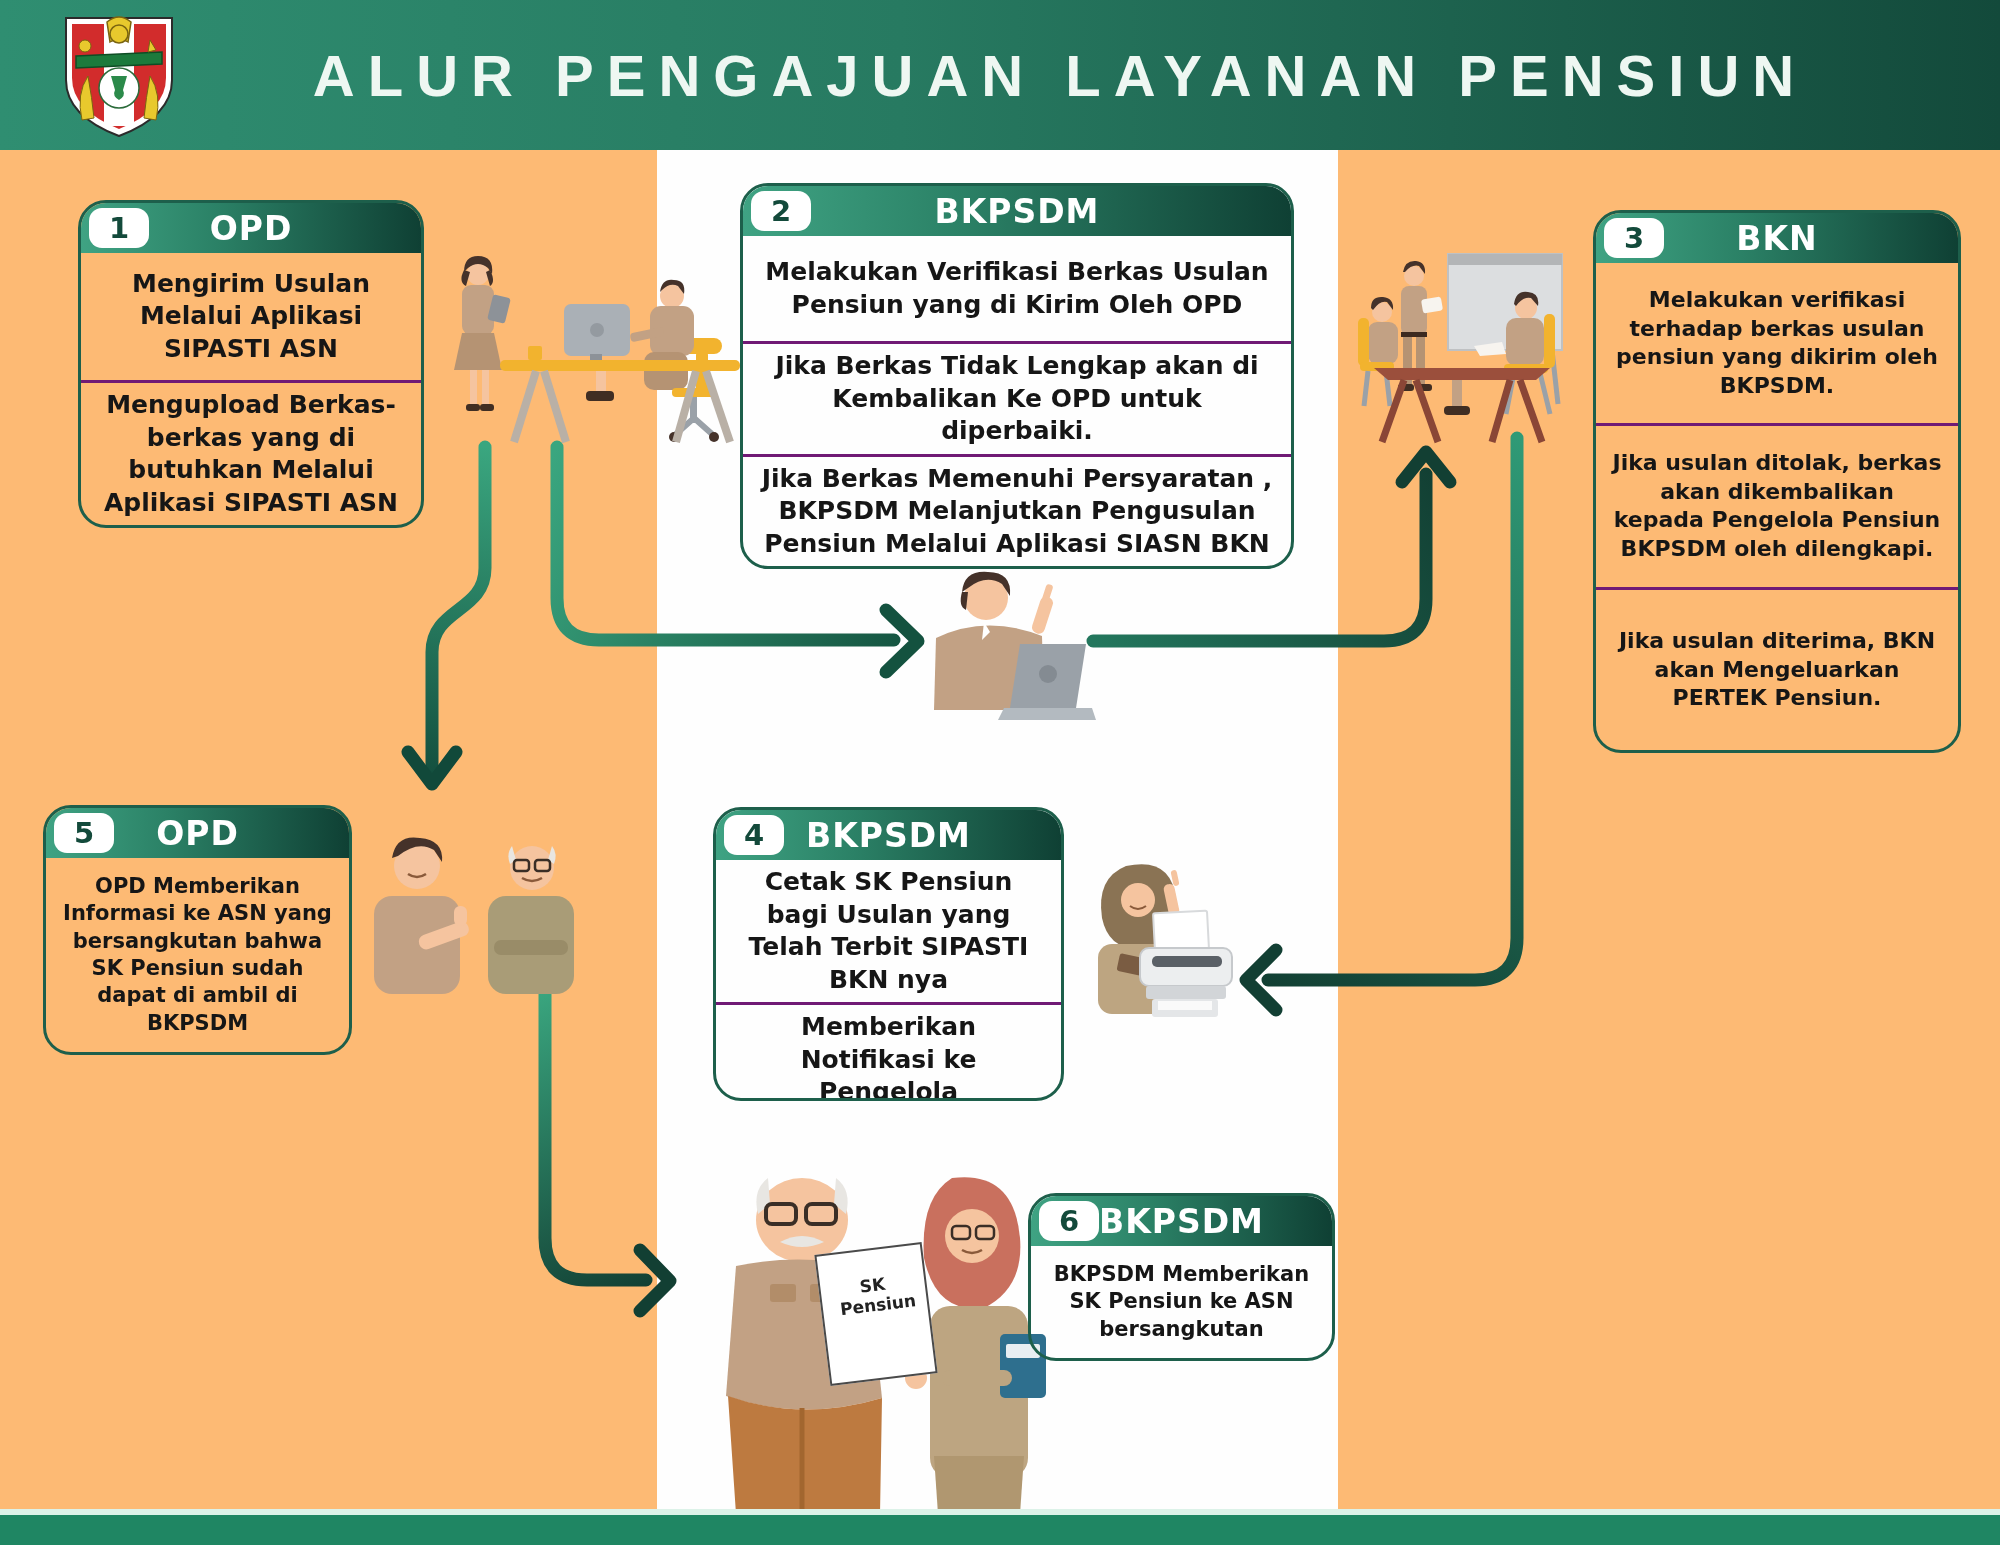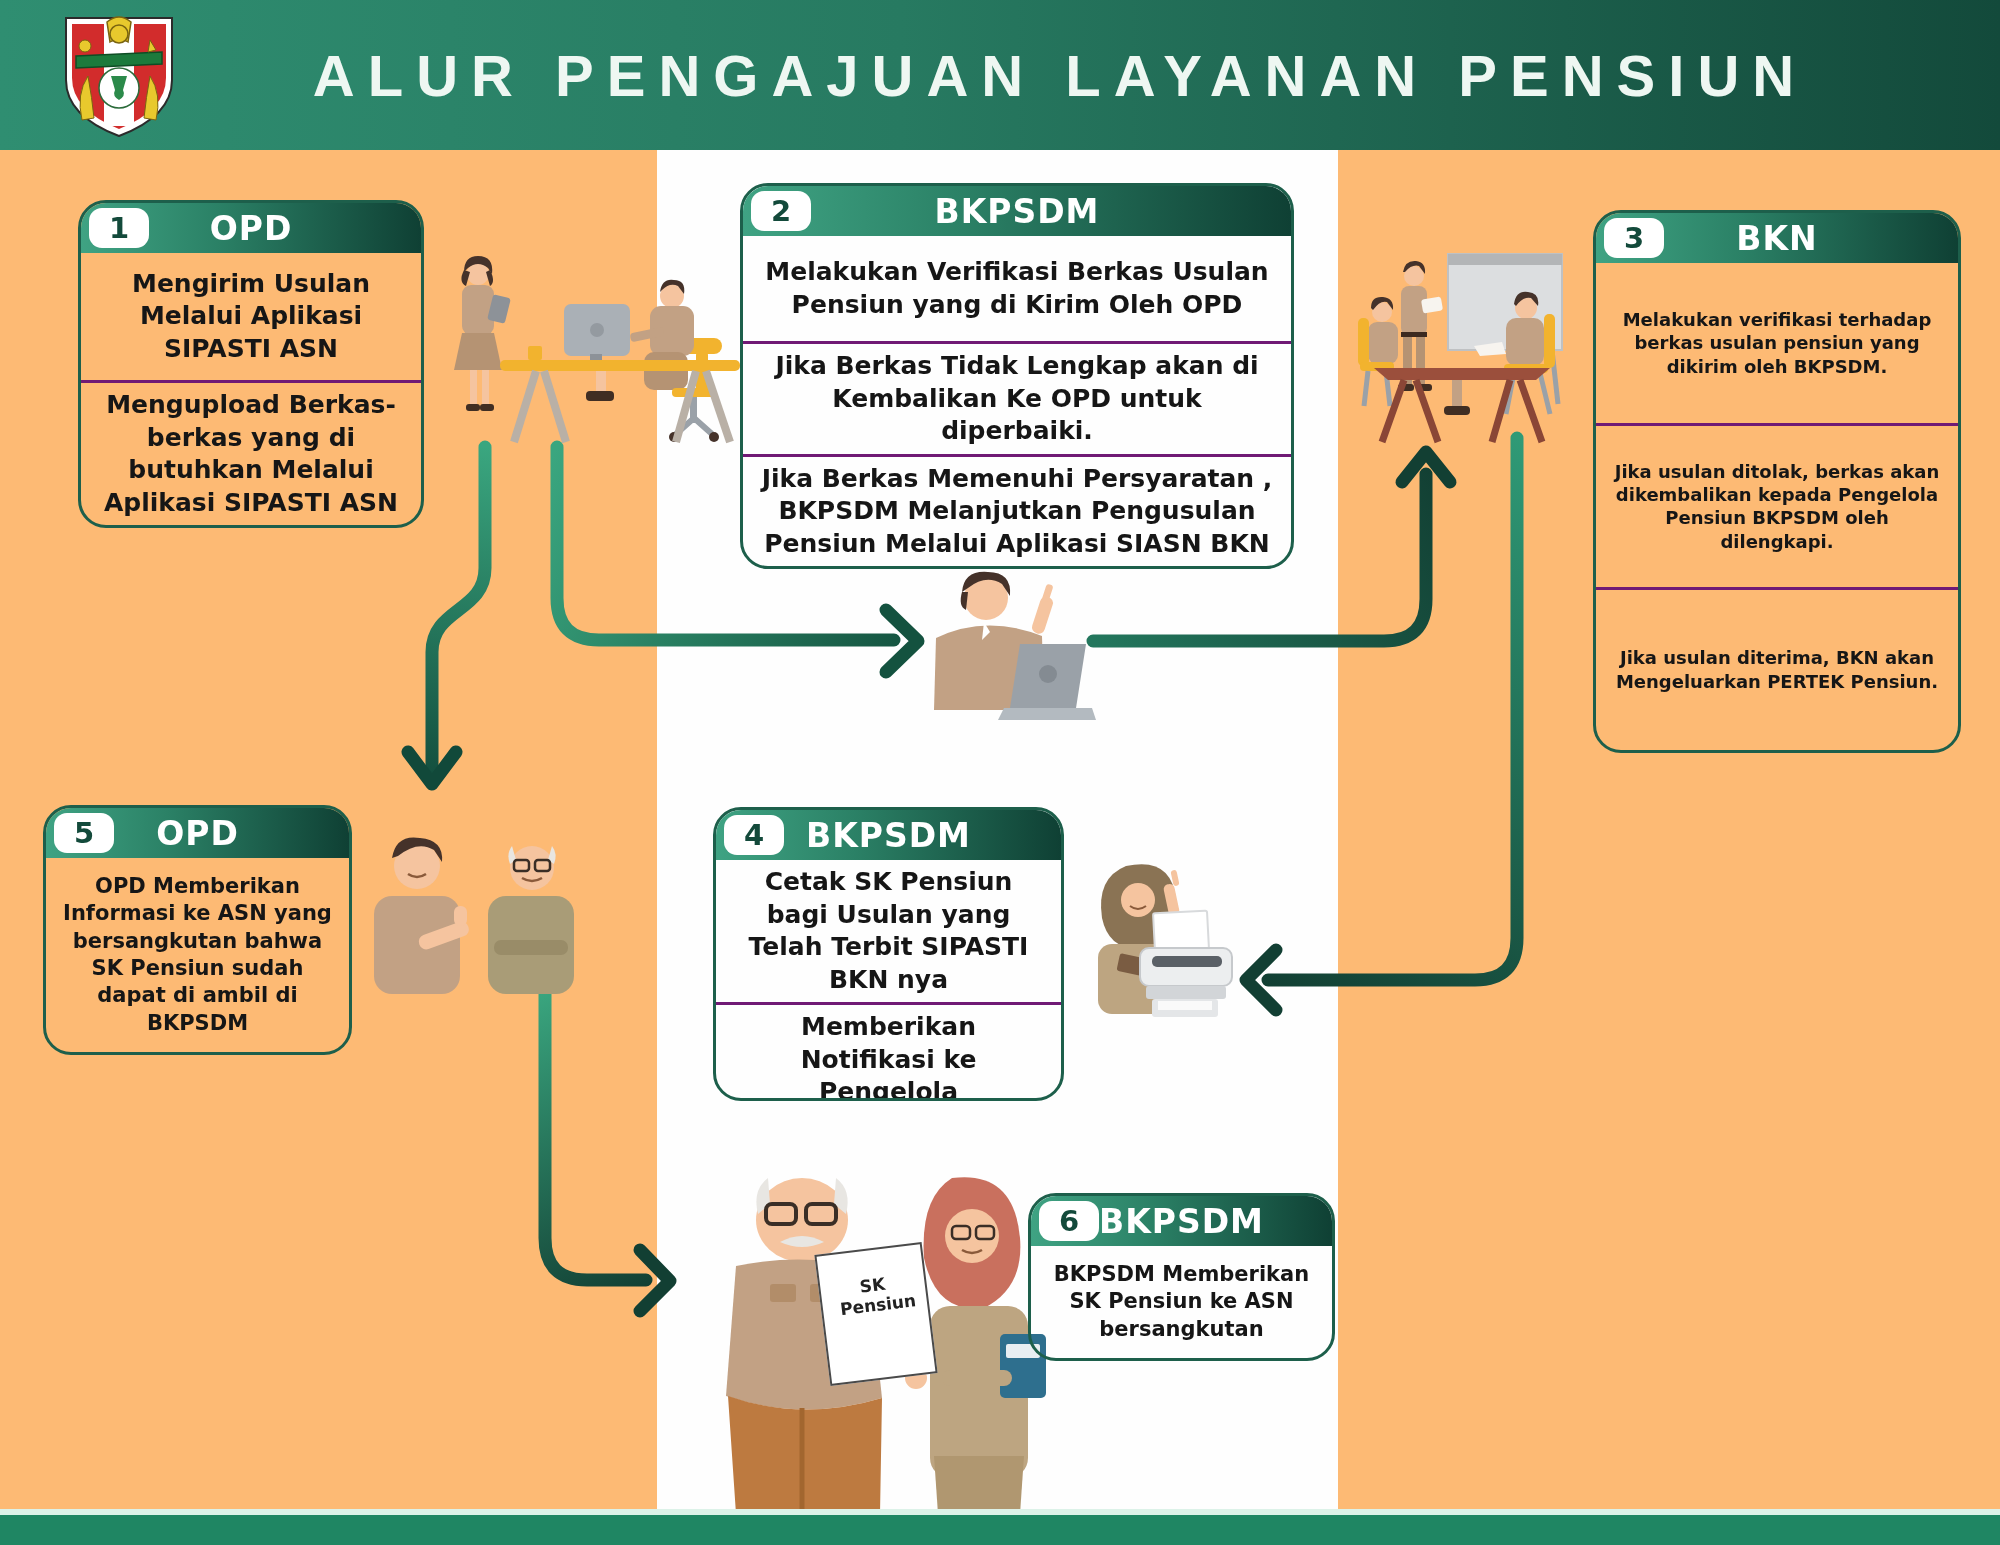--- a/index.html
+++ b/index.html
@@ -23,21 +23,21 @@
        background:linear-gradient(90deg,#3fa383 0%,#2b8166 40%,#0f4034 100%);
        display:flex;align-items:center;justify-content:center;}
   .num{position:absolute;left:8px;top:5px;width:60px;height:40px;background:#ffffff;
        border-radius:13px;color:#134a3b;font-size:29px;font-weight:bold;
        display:flex;align-items:center;justify-content:center;}
   .agency{color:#ffffff;font-size:33px;font-weight:bold;letter-spacing:1px;}
   .box-body{flex:1;display:flex;flex-direction:column;}
   .item{flex:1;display:flex;align-items:center;justify-content:center;text-align:center;
         padding:6px 16px;font-weight:bold;color:#161616;line-height:1.3;}
   .item + .item{border-top:3px solid #701a75;}
-  .fs26{font-size:18px}.fs25{font-size:25px}.fs23{font-size:21px}
+  .fs26{font-size:22px}.fs25{font-size:25px}.fs23{font-size:21px}
   .illus{position:absolute;z-index:2;}
   .arrows{position:absolute;left:0;top:0;z-index:1;}
   
   .paper{position:absolute;left:822px;top:1248px;width:104px;height:128px;background:#ffffff;
          border:2px solid #4a4a4a;transform:rotate(-7deg);z-index:4;
          display:flex;align-items:flex-start;justify-content:center;}
   .paper-label{margin-top:26px;font-size:17px;font-weight:bold;color:#222;text-align:center;
          line-height:1.15;width:70px;}
 </style>
 </head>

